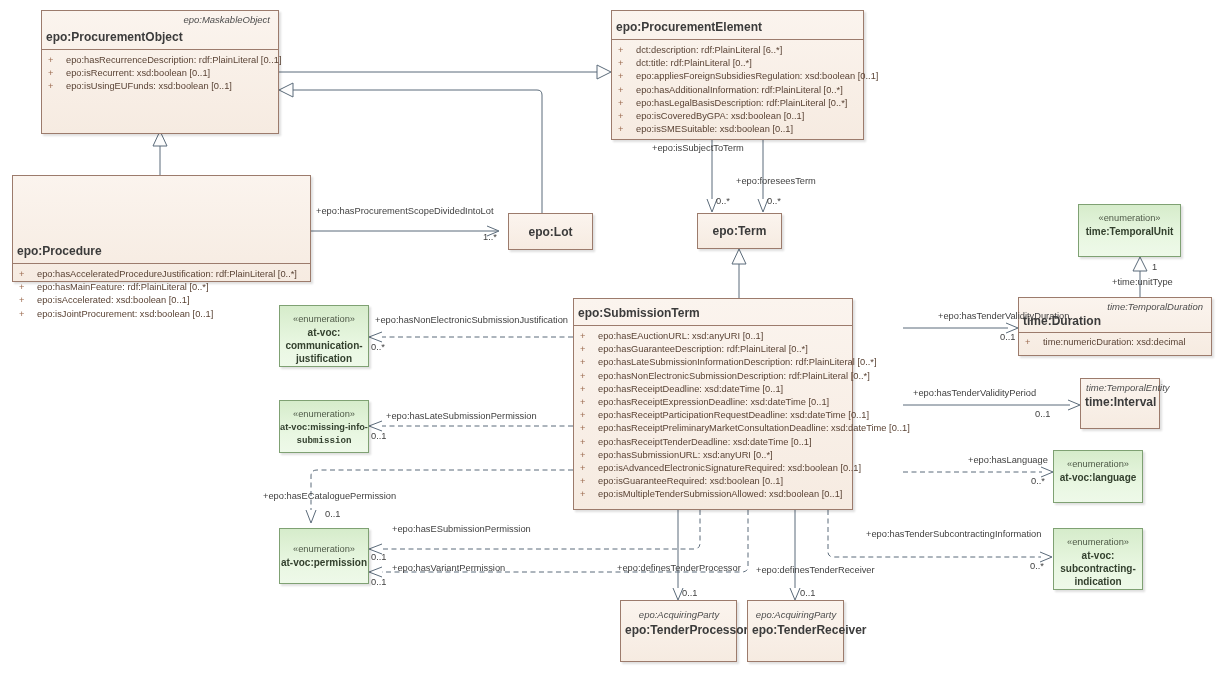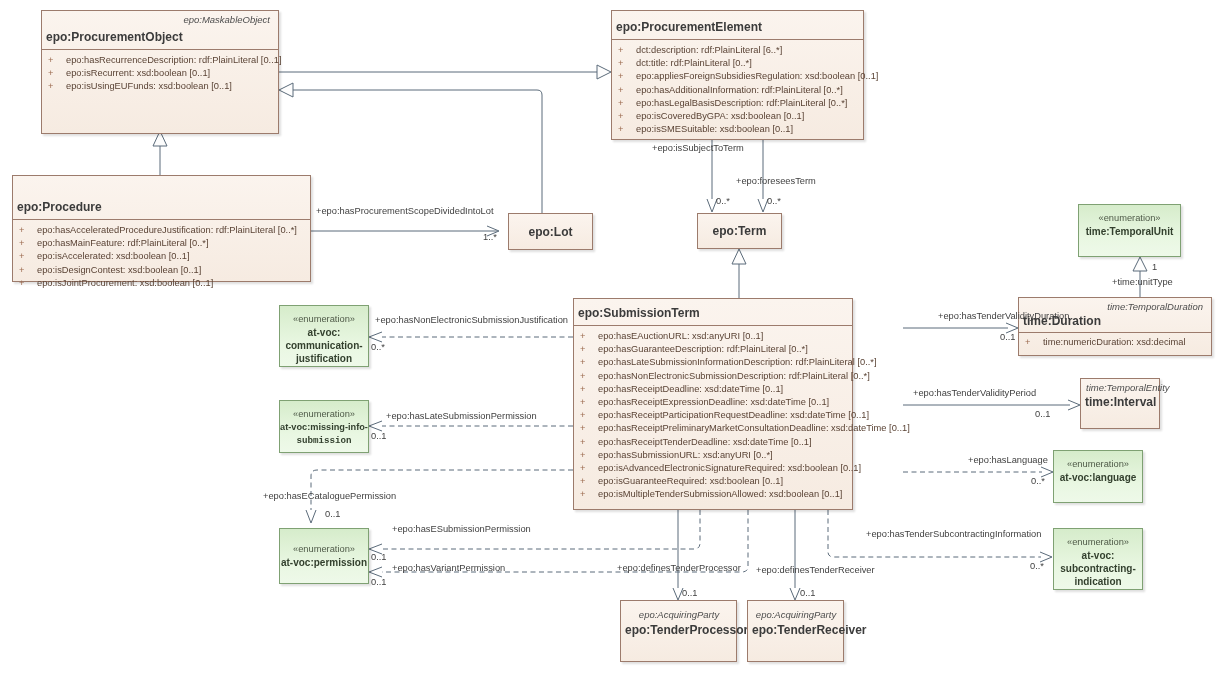--- a/index.html
+++ b/index.html
@@ -188,27 +188,26 @@
       <div class="attr"><span class="plus">+</span><span>dct:title: rdf:PlainLiteral [0..*]</span></div>
       <div class="attr"><span class="plus">+</span><span>epo:appliesForeignSubsidiesRegulation: xsd:boolean [0..1]</span></div>
       <div class="attr"><span class="plus">+</span><span>epo:hasAdditionalInformation: rdf:PlainLiteral [0..*]</span></div>
       <div class="attr"><span class="plus">+</span><span>epo:hasLegalBasisDescription: rdf:PlainLiteral [0..*]</span></div>
       <div class="attr"><span class="plus">+</span><span>epo:isCoveredByGPA: xsd:boolean [0..1]</span></div>
       <div class="attr"><span class="plus">+</span><span>epo:isSMESuitable: xsd:boolean [0..1]</span></div>
     </div>
   </div>
 
   <div class="umlclass" style="left:12px; top:175px; width:299px; height:107px;">
-    <div class="cname" style="padding-top:24px;">epo:Procedure</div>
+    <div class="cname" style="padding-top:24px;margin-top:44px;">epo:Procedure</div>
     <div class="divider"></div>
     <div class="attrs">
       <div class="attr"><span class="plus">+</span><span>epo:hasAcceleratedProcedureJustification: rdf:PlainLiteral [0..*]</span></div>
       <div class="attr"><span class="plus">+</span><span>epo:hasMainFeature: rdf:PlainLiteral [0..*]</span></div>
       <div class="attr"><span class="plus">+</span><span>epo:isAccelerated: xsd:boolean [0..1]</span></div>
-      <div class="attr"><span class="plus">+</span><span>epo:isDesignContest: xsd:boolean [0..1]</span></div>
       <div class="attr"><span class="plus">+</span><span>epo:isJointProcurement: xsd:boolean [0..1]</span></div>
     </div>
   </div>
 
   <div class="umlclass" style="left:508px; top:213px; width:85px; height:37px; display:flex; align-items:center; justify-content:center;">
     <div class="cname" style="padding:0;">epo:Lot</div>
   </div>
 
   <div class="umlclass" style="left:697px; top:213px; width:85px; height:36px; display:flex; align-items:center; justify-content:center;">
     <div class="cname" style="padding:0;">epo:Term</div>

